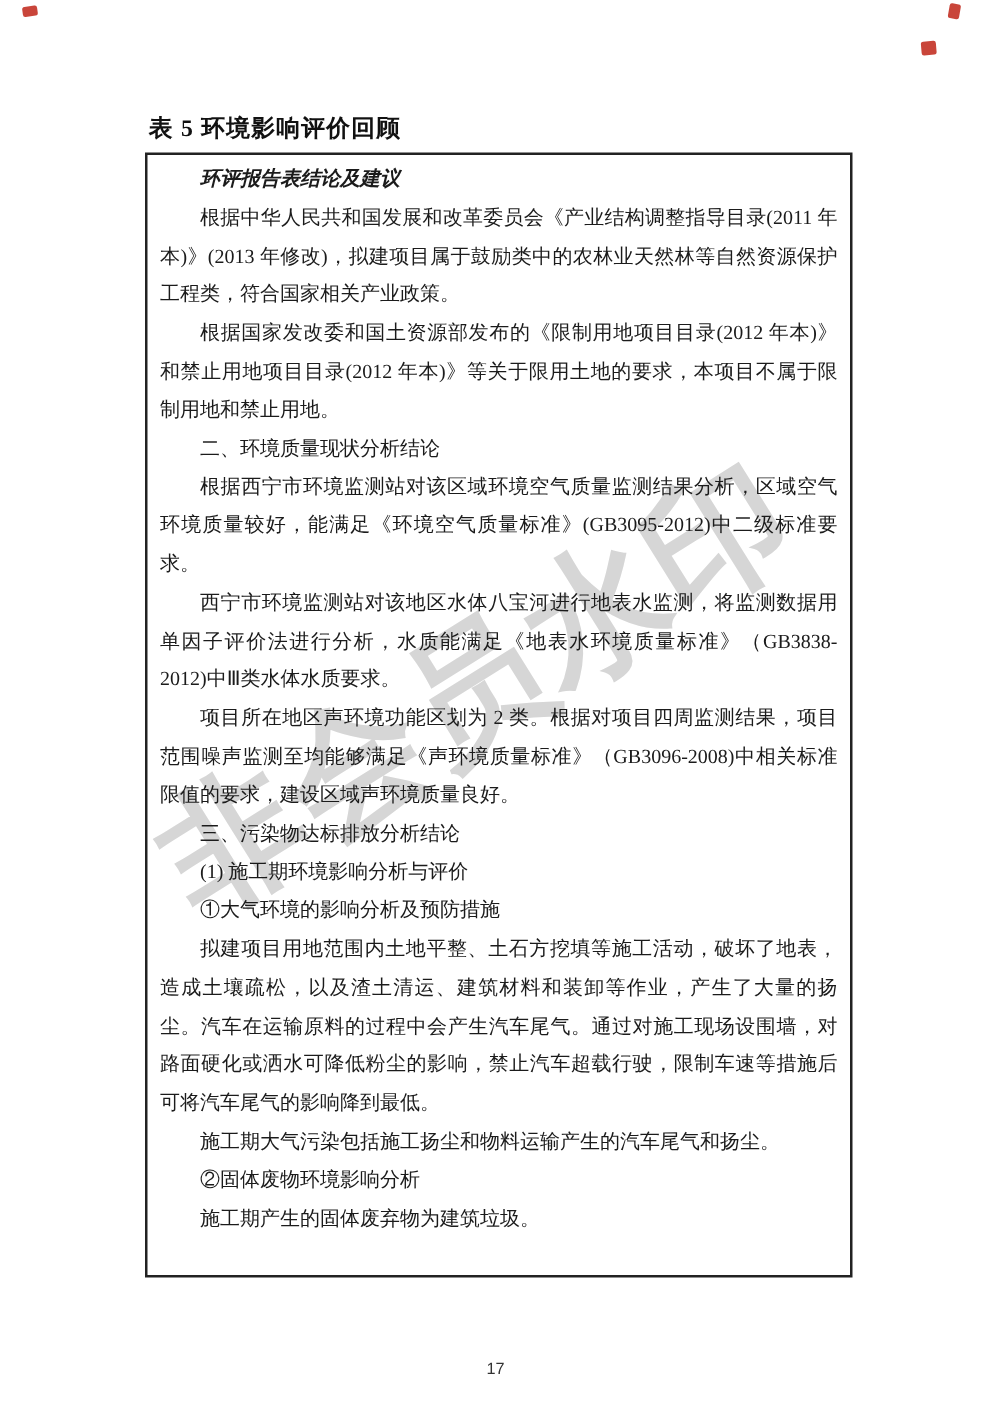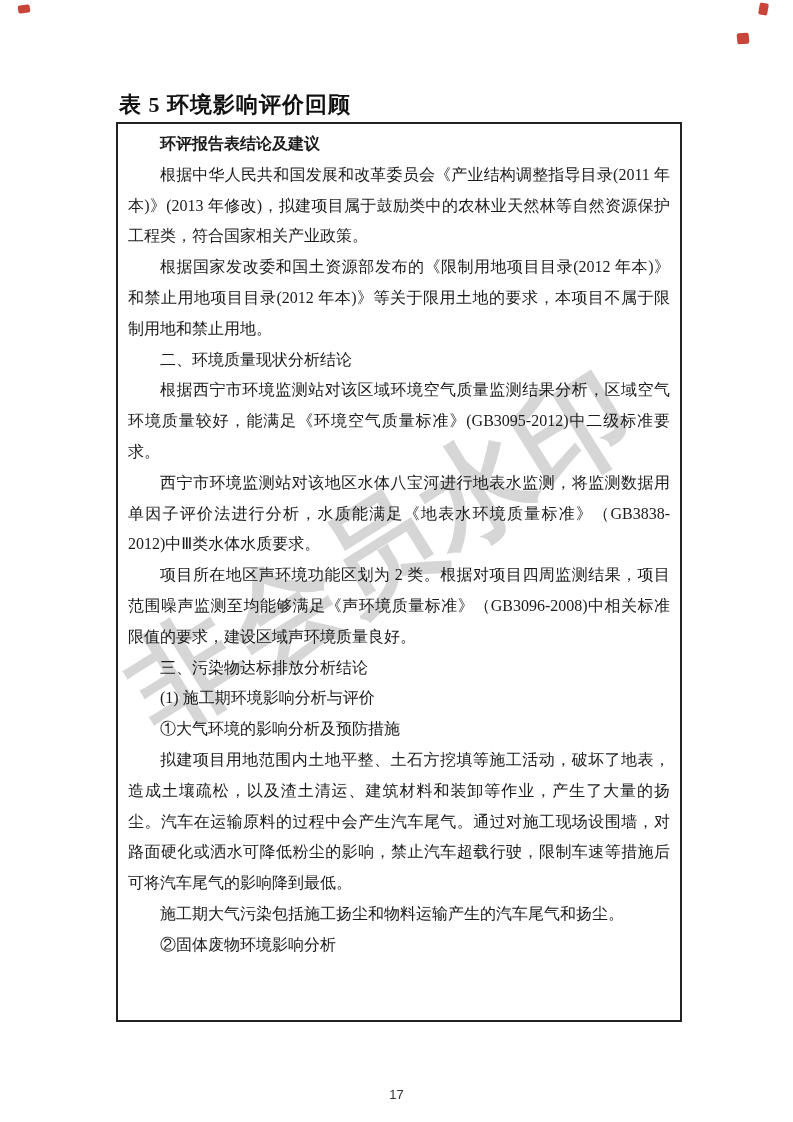--- a/index.html
+++ b/index.html
@@ -22,21 +22,21 @@
     white-space:nowrap;
     transform:rotate(-32deg);
     transform-origin:center center;
     user-select:none;
   }
   
   .doc-title {
     position:absolute;
     left:119px; top:90px;
     z-index:2;
-    font-size:22px;
+    font-size:19px;
     font-weight:bold;
     color:#111111;
     letter-spacing:1px;
   }
   
   .sheet {
     position:absolute;
     left:116px; top:122px;
     width:566px; height:900px;
     box-sizing:border-box;
@@ -47,21 +47,21 @@
     background:transparent;
   }
   .sheet p {
     margin:0;
     font-size:16px;
     line-height:30.8px;
     text-indent:2em;
     text-align:justify;
     color:#1b1b1b;
   }
-  .sheet p.bold { font-weight:bold; }
+  .sheet p.bold { font-weight:bold;font-style:italic; }
   
   .page-num {
     position:absolute;
     left:0; top:1040px;
     width:100%;
     text-align:center;
     font-size:13px;
     color:#333333;
     z-index:2;
     font-family:"Liberation Sans", sans-serif;
@@ -111,16 +111,17 @@
   <p>(1) 施工期环境影响分析与评价</p>
 
   <p>①大气环境的影响分析及预防措施</p>
 
   <p>拟建项目用地范围内土地平整、土石方挖填等施工活动，破坏了地表，造成土壤疏松，以及渣土清运、建筑材料和装卸等作业，产生了大量的扬尘。汽车在运输原料的过程中会产生汽车尾气。通过对施工现场设围墙，对路面硬化或洒水可降低粉尘的影响，禁止汽车超载行驶，限制车速等措施后可将汽车尾气的影响降到最低。</p>
 
   <p>施工期大气污染包括施工扬尘和物料运输产生的汽车尾气和扬尘。</p>
 
   <p>②固体废物环境影响分析</p>
 
+  <p>施工期产生的固体废弃物为建筑垃圾。</p>
 
 </div>
 
 <div class="page-num">17</div>
 
 </body></html>

